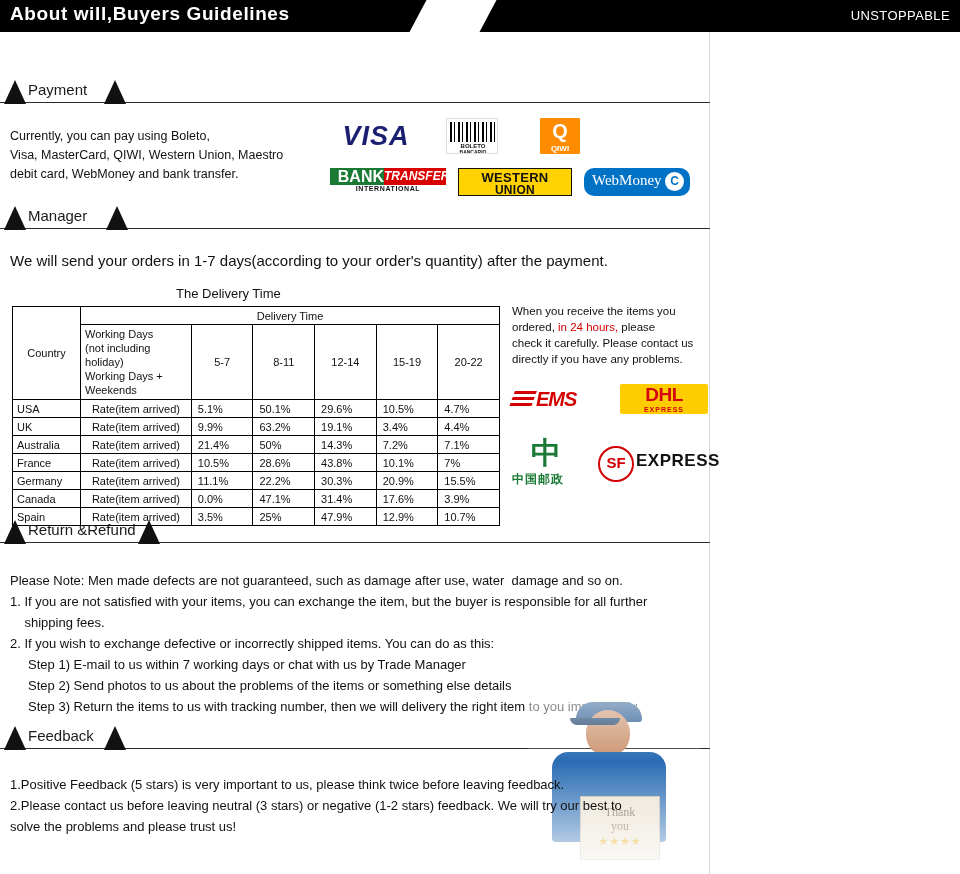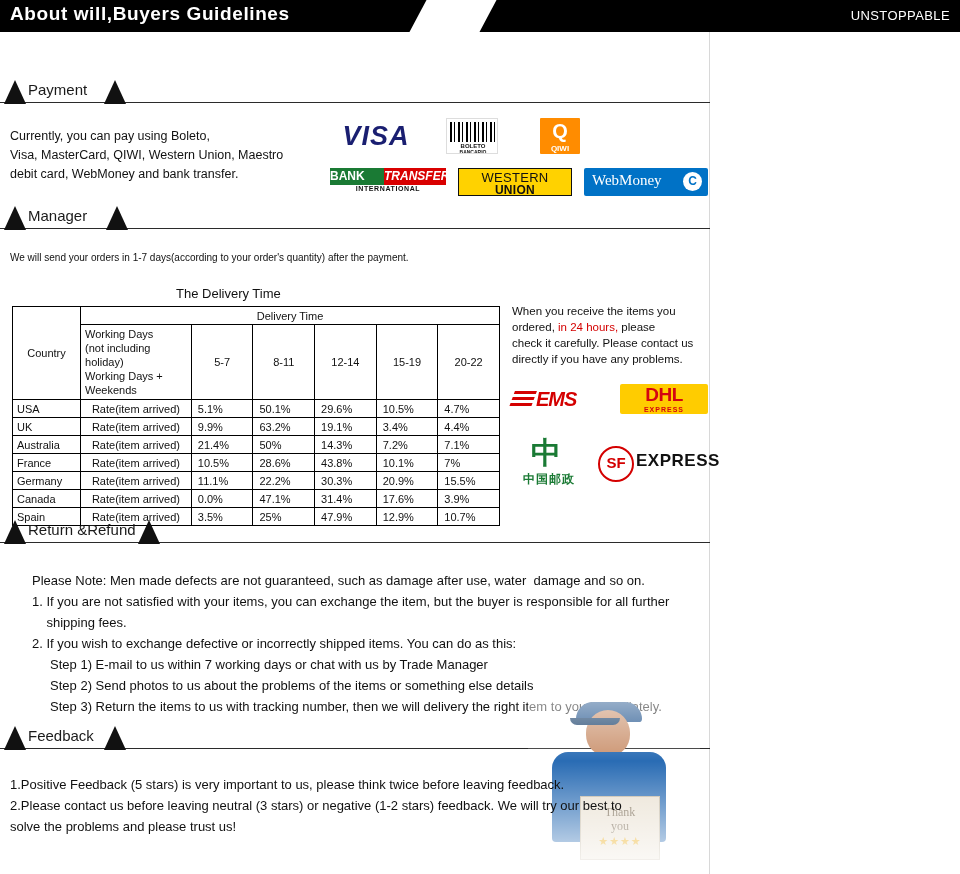--- a/index.html
+++ b/index.html
@@ -177,65 +177,65 @@
   .mastercard .mt {
     position: absolute; left: 0; right: 0; bottom: 2px; text-align: center;
     font-size: 9px; font-weight: bold; color: #ffffff; letter-spacing: .3px;
   }
   .banktransfer {
     left: 330px; top: 136px; width: 116px; height: 26px;
     background: #ffffff;
   }
   .banktransfer .bk {
     position: absolute; left: 0; top: 0; width: 54px; height: 17px;
-    background: #1a7a34; color: #fff; font-size: 12px; font-weight: bold;
-    text-align: left; line-height: 17px;
+    background: #1a7a34; color: #fff; font-size: 16px; font-weight: bold;
+    text-align: right; line-height: 17px;
   }
   .banktransfer .tr {
     position: absolute; left: 54px; top: 0; width: 62px; height: 17px;
     background: #d90000; color: #fff; font-size: 12px; font-weight: bold;
     font-style: italic; text-align: center; line-height: 17px;
   }
   .banktransfer .intl {
     position: absolute; left: 0; right: 0; top: 17px; text-align: center;
     font-size: 7px; font-weight: bold; color: #111; letter-spacing: .6px;
   }
   .westernunion {
     left: 458px; top: 136px; width: 114px; height: 28px;
     background: #ffd200; border: 1px solid #111;
   }
   .westernunion .w1 {
     position: absolute; left: 0; right: 0; top: 1px; text-align: center;
-    font-size: 13px; font-weight: normal; color: #111; letter-spacing: .3px;
+    font-size: 13px; font-weight: bold; color: #111; letter-spacing: .3px;
   }
   .westernunion .w2 {
     position: absolute; left: 0; right: 0; top: 14px; text-align: center;
     font-size: 12px; font-weight: bold; color: #111; letter-spacing: .3px; text-decoration: underline;
   }
   .webmoney {
-    left: 584px; top: 136px; width: 124px; height: 28px;
-    background: #0072c6; border-radius: 2px;
+    left: 584px; top: 136px; width: 106px; height: 28px;
+    background: #0072c6; border-radius: 10px;
   }
   .webmoney .wm {
     position: absolute; left: 8px; top: 4px;
     font-size: 15px; color: #ffffff; font-family: "Liberation Serif", serif;
   }
   .webmoney .wmc {
     position: absolute; right: 6px; top: 4px; width: 19px; height: 19px;
     border-radius: 50%; background: #ffffff; color: #0072c6;
     font-size: 12px; font-weight: bold; text-align: center; line-height: 19px;
   }
 
   
   #sec-shipment { top: 172px; }
   #shipment-text {
     position: absolute;
     left: 10px;
     top: 220px;
-    font-size: 10px;
+    font-size: 15px;
     color: #111;
   }
   #delivery-caption {
     position: absolute;
     left: 176px;
     top: 254px;
     font-size: 13px;
     color: #111;
   }
 
@@ -309,21 +309,21 @@
   .chinapost {
     position: absolute; left: 512px; top: 405px; width: 74px; height: 52px;
   }
   .chinapost .mark {
     position: absolute; left: 12px; top: 0; width: 44px; height: 32px;
     color: #1a7a34; font-size: 30px; font-weight: bold; text-align: center; line-height: 32px;
     font-family: "Liberation Serif", serif;
   }
   .chinapost .cn {
     position: absolute; left: 0; right: 0; top: 34px;
-    text-align: center; font-size: 12px; font-weight: bold; color: #1a7a34;
+    text-align: left; font-size: 12px; font-weight: bold; color: #1a7a34;
     letter-spacing: 1px;
   }
   .sf {
     position: absolute; left: 598px; top: 414px; width: 112px; height: 34px;
   }
   .sf .circ {
     position: absolute; left: 0; top: 0; width: 32px; height: 32px;
     border: 2px solid #d40000; border-radius: 50%;
     color: #d40000; font-size: 15px; font-weight: bold; text-align: center; line-height: 30px;
   }
@@ -336,21 +336,21 @@
   #sec-return { top: 486px; }
   #return-body {
     position: absolute;
     left: 10px;
     top: 538px;
     width: 694px;
     font-size: 13px;
     line-height: 21px;
     color: #111;
   }
-  #return-body .ln { white-space: pre-wrap; margin-left: 22px; }
+  #return-body .ln { white-space: pre-wrap; }
 
   
   #sec-feedback { top: 692px; padding-left: 24px; }
   #feedback-body {
     position: absolute;
     left: 10px;
     top: 742px;
     width: 694px;
     font-size: 13px;
     line-height: 21px;

